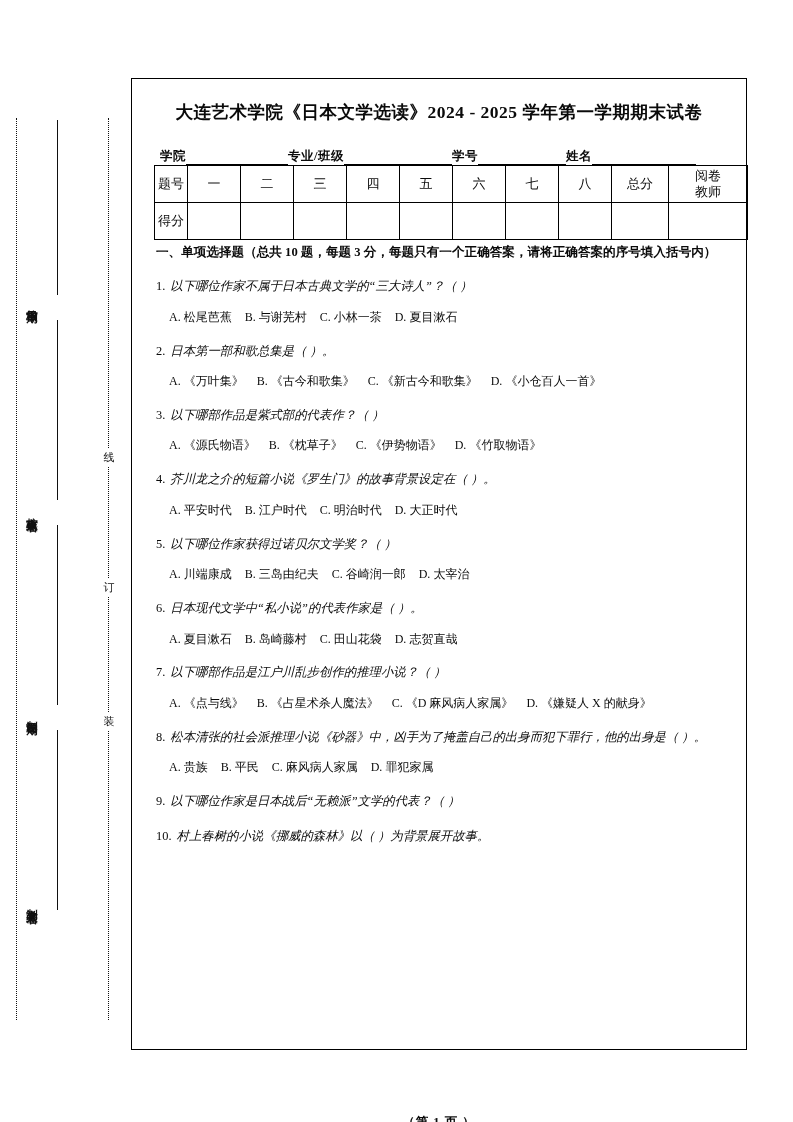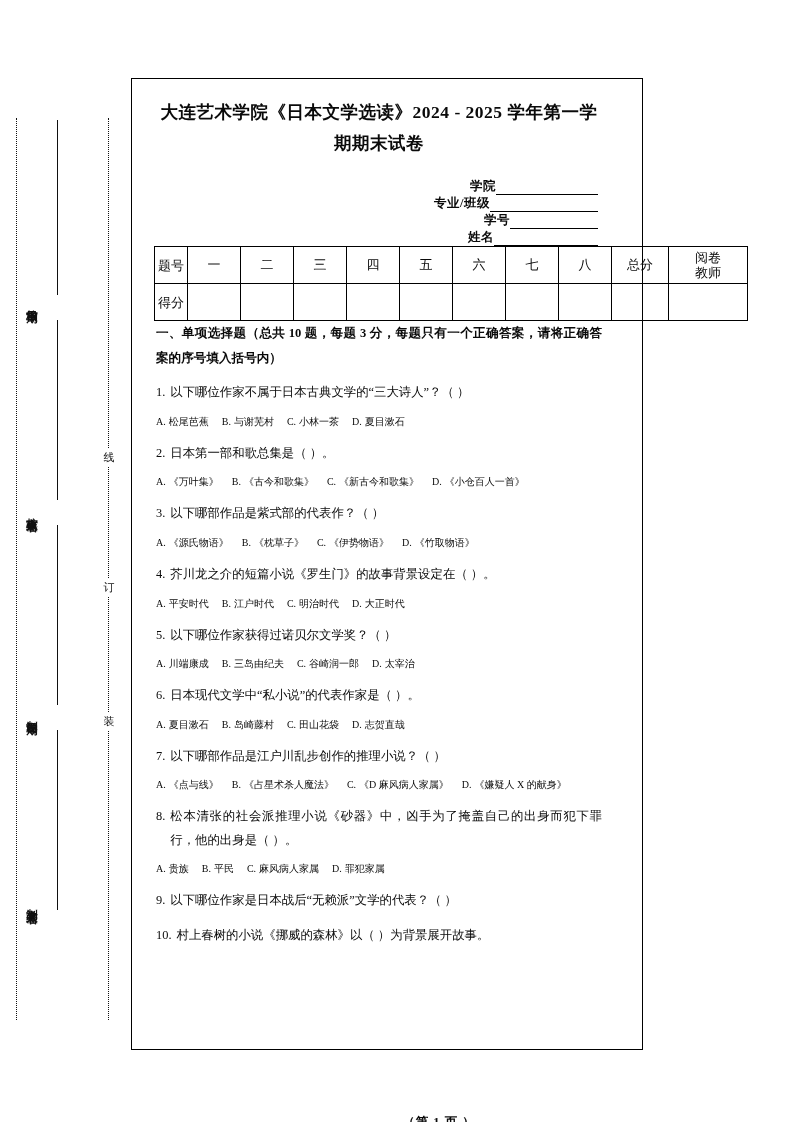--- a/index.html
+++ b/index.html
@@ -61,45 +61,44 @@
     color: #111;
     background: #fff;
     padding: 2px 0;
   }
 
   
   #sheet {
     position: absolute;
     left: 131px;
     top: 78px;
-    width: 512px;
+    width: 616px;
     height: 972px;
     border: 1.4px solid #000;
     box-sizing: border-box;
-    padding: 18px 38px 0 22px;
+    padding: 18px 22px 0 22px;
   }
 
   #doc-title {
     text-align: center;
     font-size: 17.5px;
     font-weight: bold;
     line-height: 1.75;
     letter-spacing: 0.5px;
     font-family: "Liberation Serif", "DejaVu Serif", serif;
     margin: 0 6px;
   }
 
   #info-line {
     margin-top: 20px;
     display: flex;
-    align-items: flex-end;
+    align-items: center;
     font-size: 12.5px;
     padding: 0 6px;
     white-space: nowrap;
-    flex-direction: column;
   }
   .info-field { display: flex; align-items: flex-end; }
   .info-label { font-weight: bold; letter-spacing: 0.5px; }
   .info-blank {
     border-bottom: 1px solid #000;
     height: 13px;
   }
   .b-college  { width: 102px; }
   .b-major    { width: 108px; }
   .b-sid      { width: 88px; }
@@ -136,26 +135,27 @@
 
   .qitem { margin-top: 11px; padding: 0 2px; }
   .qstem {
     font-size: 12.4px;
     line-height: 1.9;
     text-align: justify;
     display: flex;
     gap: 5px;
   }
   .qnum { flex: 0 0 auto; }
-  .qtext { flex: 1 1 auto; }
+  .qtext { flex: 1 1 auto; font-style: italic; }
   .qopts {
-    font-size: 10px;
+    font-size: 12px;
     line-height: 1.9;
     margin-top: 7px;
     text-align: justify;
+    margin-left: 13px;
   }
   .opt { margin-right: 13px; white-space: nowrap; display: inline-block; }
   .opt-letter { margin-right: 3px; font-family: "Liberation Serif", serif; }
 
   
   #page-footer {
     position: absolute;
     left: 131px;
     top: 1114px;
     width: 616px;

